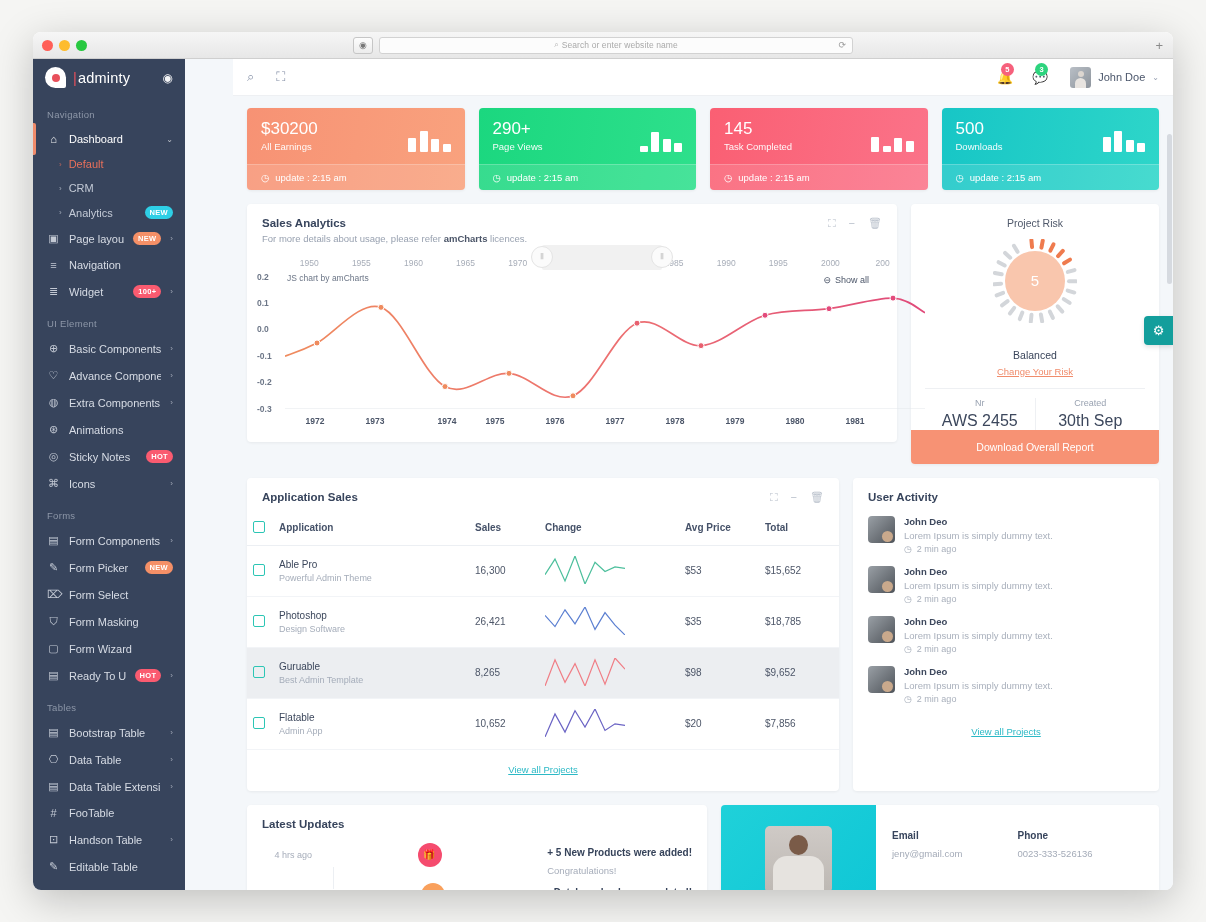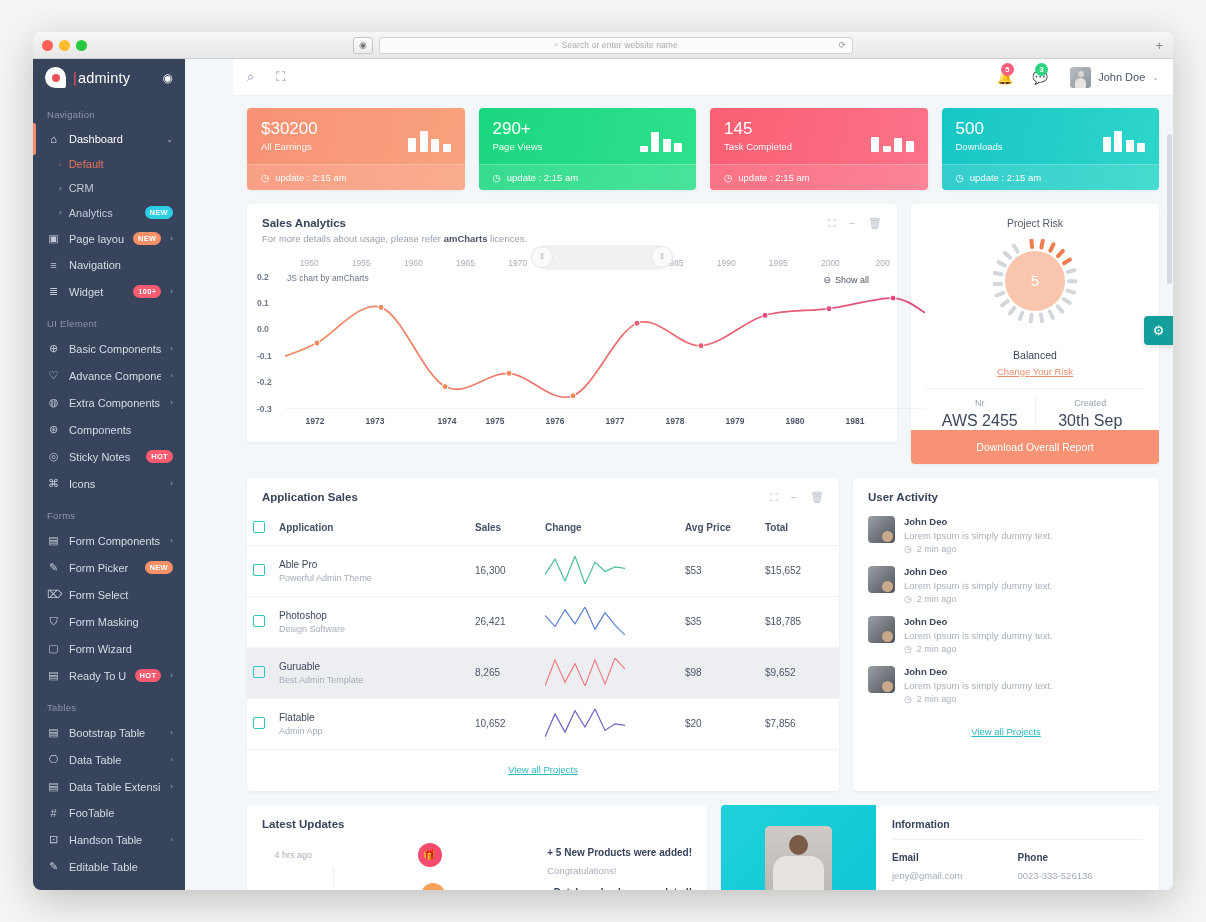--- a/index.html
+++ b/index.html
@@ -435,21 +435,21 @@
             <span class="lbl">Advance Components</span>
             <span class="chev">›</span>
           </div>
           <div class="nav-item">
             <span class="ico">◍</span>
             <span class="lbl">Extra Components</span>
             <span class="chev">›</span>
           </div>
           <div class="nav-item">
             <span class="ico">⊛</span>
-            <span class="lbl">Components</span>
+            <span class="lbl">Animations</span>
           </div>
           <div class="nav-item">
             <span class="ico">◎</span>
             <span class="lbl">Sticky Notes</span>
             <span class="badge hot">HOT</span>
           </div>
           <div class="nav-item">
             <span class="ico">⌘</span>
             <span class="lbl">Icons</span>
             <span class="chev">›</span>
@@ -894,21 +894,20 @@
     </div>
                 </div>
               </div>
           </div>
 
           <div class="card infocard">
             <div class="info-photo">
               <div class="photo-in"></div>
             </div>
             <div class="info-body">
-              <div class="info-title">Information</div>
               <div class="info-cols" id="info-cols">
                   <div class="ic">
                     <div class="k">Email</div>
                  <div class="v">jeny@gmail.com</div>
                   </div>
                   <div class="ic">
                     <div class="k">Phone</div>
                  <div class="v">0023-333-526136</div>
                   </div>
                 </div>

